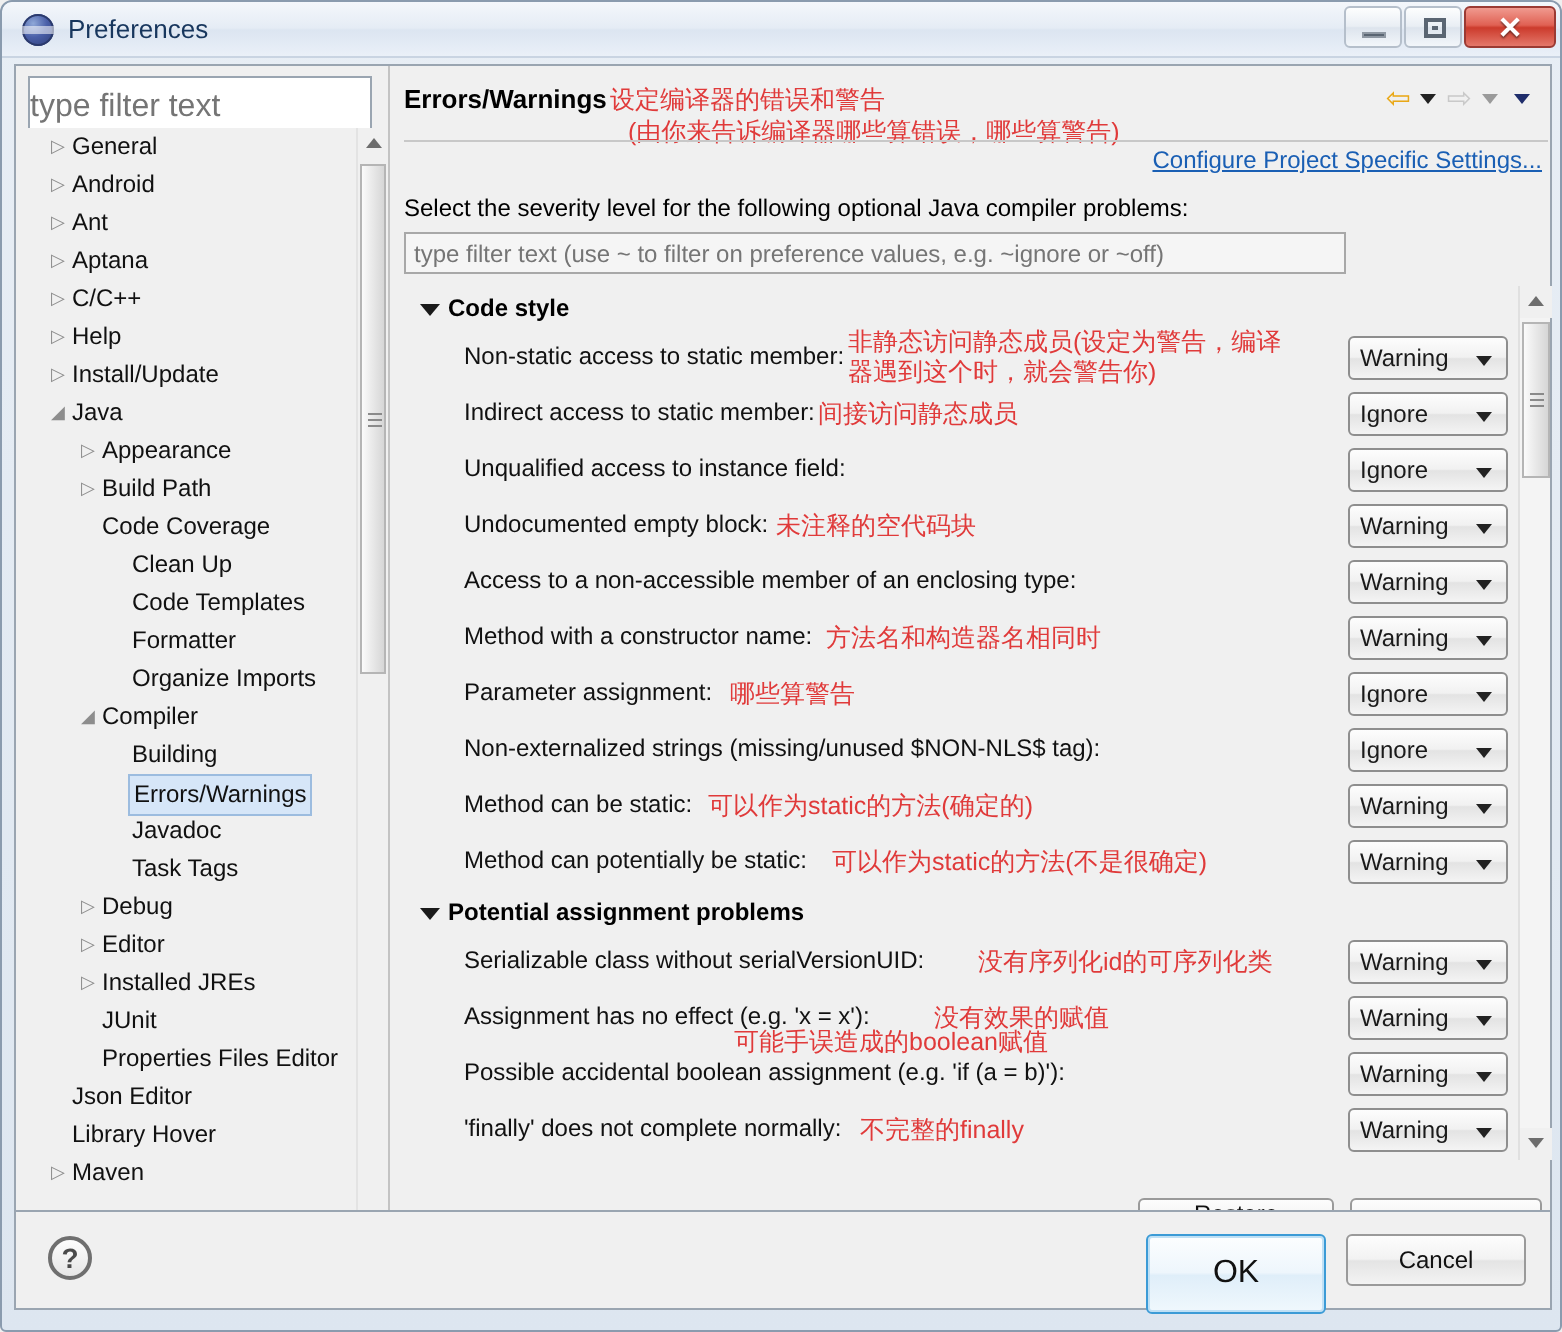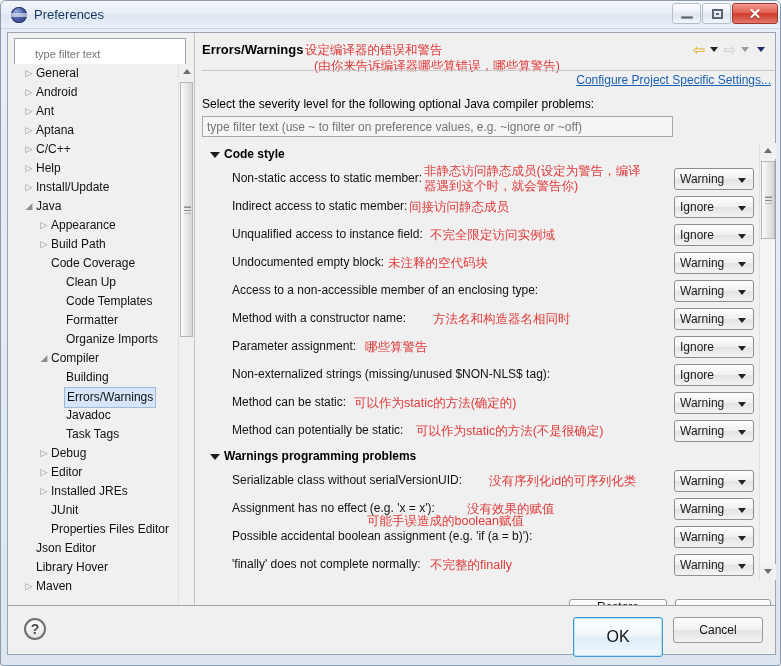--- a/index.html
+++ b/index.html
@@ -101,22 +101,22 @@
     position: absolute; left: 0; top: 0;
     width: 185px; height: 596px;
     background: #f0f0f0;
   }
   .filter-box {
     position: absolute; left: 6px; top: 5px;
     width: 172px; height: 32px;
     border: 1px solid #9aa5b1;
     background: #ffffff;
     font-family: "Liberation Sans", sans-serif;
-    font-size: 11px; color: #8c8c8c;
-    padding: 0 20px;
+    font-size: 16px; color: #8c8c8c;
+    padding: 0 0;
     outline: none;
   }
   .tree-area {
     position: absolute; left: 6px; top: 31px;
     width: 172px; height: 552px;
     background: #f0f0f0;
     overflow: hidden;
   }
   .tree-scroll-inner {
     position: absolute; left: 0; top: 0;
@@ -517,35 +517,34 @@
 器遇到这个时，就会警告你)</span>
               <div class="combo"><span>Warning</span><span class="carr"></span></div>
             </div>
             <div class="opt-row">
               <span class="opt-label">Indirect access to static member:</span>
               <span class="opt-cn" style="left: 207px;">间接访问静态成员</span>
               <div class="combo"><span>Ignore</span><span class="carr"></span></div>
             </div>
             <div class="opt-row">
               <span class="opt-label">Unqualified access to instance field:</span>
-              <span class="opt-cn" style="left: 228px;">不完全限定访问实例域</span>
               <div class="combo"><span>Ignore</span><span class="carr"></span></div>
             </div>
             <div class="opt-row">
               <span class="opt-label">Undocumented empty block:</span>
               <span class="opt-cn" style="left: 186px;">未注释的空代码块</span>
               <div class="combo"><span>Warning</span><span class="carr"></span></div>
             </div>
             <div class="opt-row">
               <span class="opt-label">Access to a non-accessible member of an enclosing type:</span>
               <div class="combo"><span>Warning</span><span class="carr"></span></div>
             </div>
             <div class="opt-row">
               <span class="opt-label">Method with a constructor name:</span>
-              <span class="opt-cn" style="left: 211px; margin-left: 20px;">方法名和构造器名相同时</span>
+              <span class="opt-cn" style="left: 211px;">方法名和构造器名相同时</span>
               <div class="combo"><span>Warning</span><span class="carr"></span></div>
             </div>
             <div class="opt-row">
               <span class="opt-label">Parameter assignment:</span>
               <span class="opt-cn" style="left: 163px;">哪些算警告</span>
               <div class="combo"><span>Ignore</span><span class="carr"></span></div>
             </div>
             <div class="opt-row">
               <span class="opt-label">Non-externalized strings (missing/unused $NON-NLS$ tag):</span>
               <div class="combo"><span>Ignore</span><span class="carr"></span></div>
@@ -553,21 +552,21 @@
             <div class="opt-row">
               <span class="opt-label">Method can be static:</span>
               <span class="opt-cn" style="left: 152px;">可以作为static的方法(确定的)</span>
               <div class="combo"><span>Warning</span><span class="carr"></span></div>
             </div>
             <div class="opt-row">
               <span class="opt-label">Method can potentially be static:</span>
               <span class="opt-cn" style="left: 214px;">可以作为static的方法(不是很确定)</span>
               <div class="combo"><span>Warning</span><span class="carr"></span></div>
             </div>
-            <div class="section-head">Warnings programming problems</div>
+            <div class="section-head">Potential assignment problems</div>
             <div class="opt-row">
               <span class="opt-label">Serializable class without serialVersionUID:</span>
               <span class="opt-cn" style="left: 287px;">没有序列化id的可序列化类</span>
               <div class="combo"><span>Warning</span><span class="carr"></span></div>
             </div>
             <div class="opt-row">
               <span class="opt-label">Assignment has no effect (e.g. 'x = x'):</span>
               <span class="opt-cn" style="left: 265px;">没有效果的赋值</span>
               <div class="combo"><span>Warning</span><span class="carr"></span></div>
             </div>

